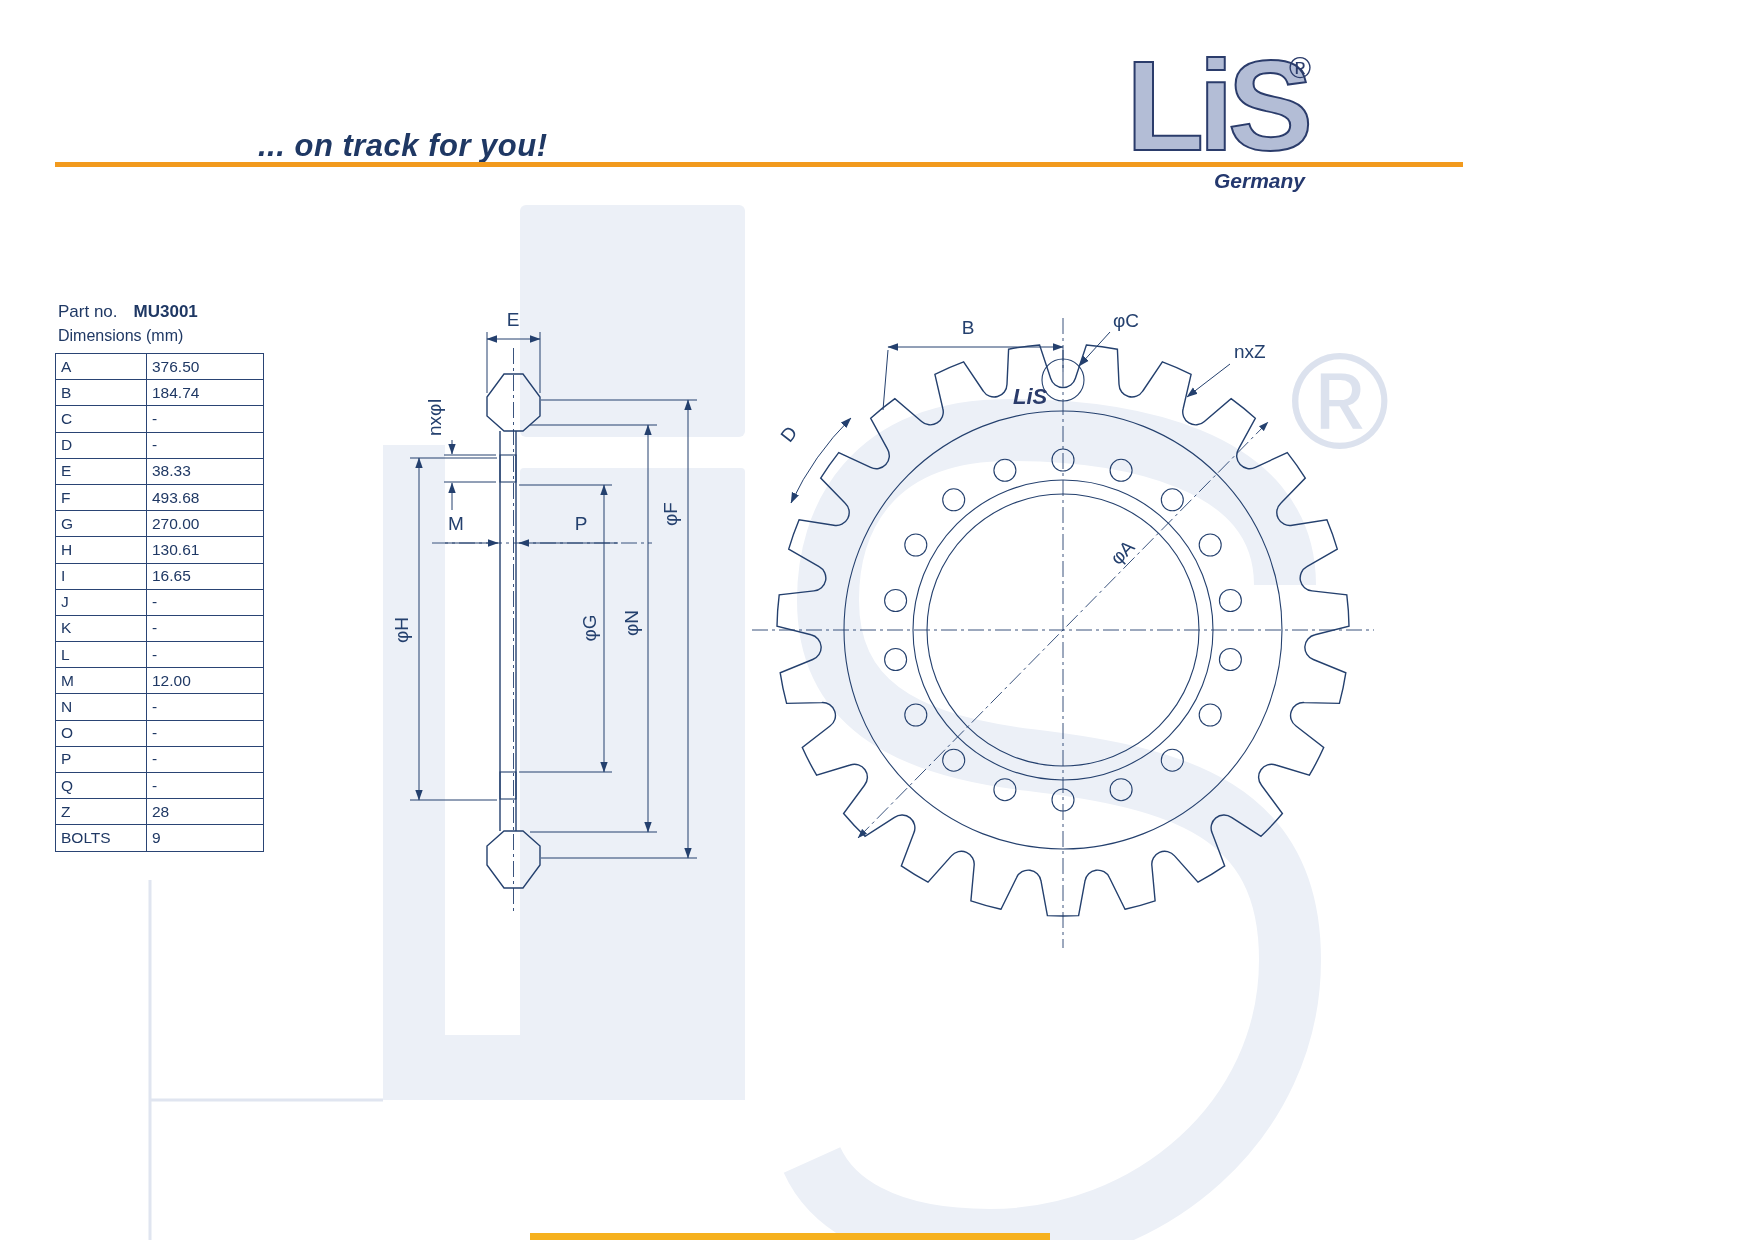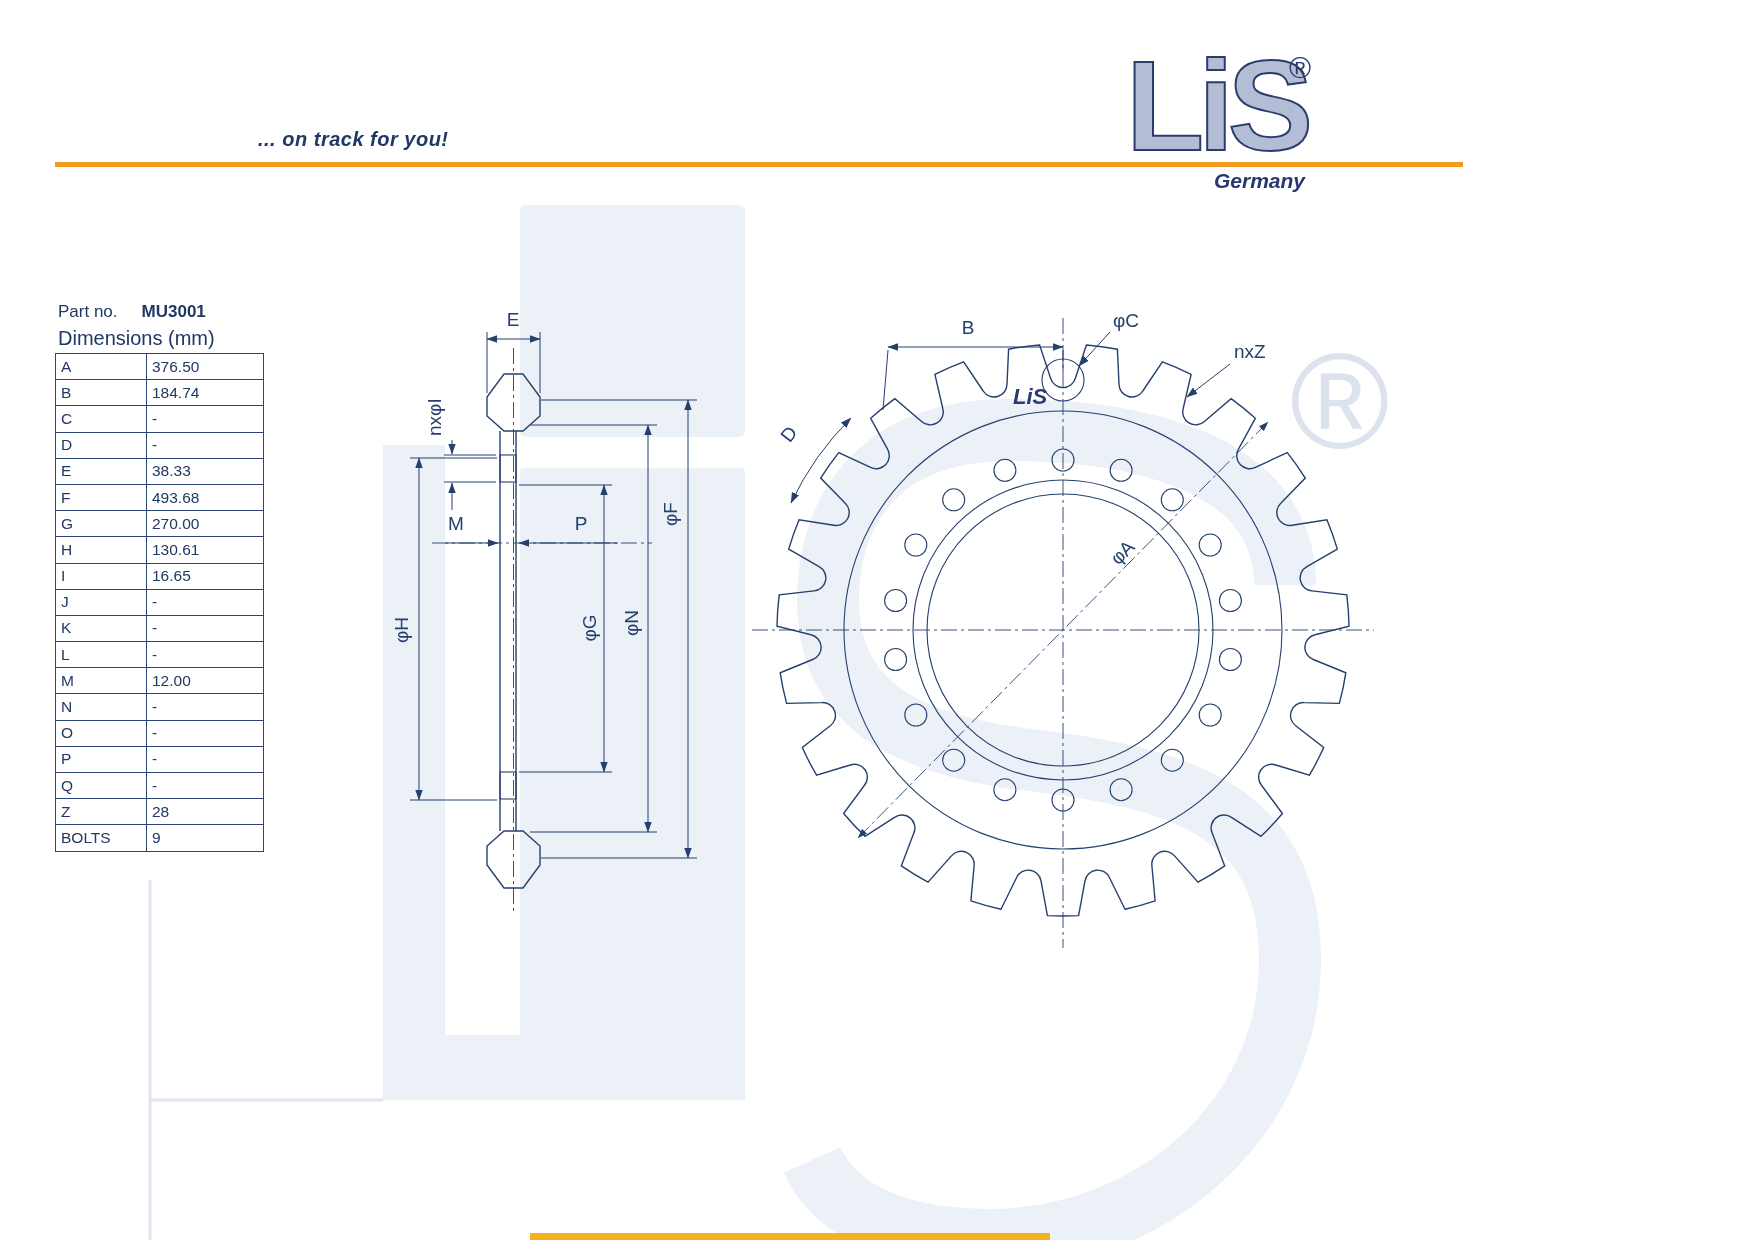--- a/index.html
+++ b/index.html
@@ -2,27 +2,27 @@
 <html><head>
 <meta charset="utf-8">
 <style>
   html,body{margin:0;padding:0;}
   body{
     width:1755px;height:1240px;position:relative;background:#ffffff;
     font-family:"Liberation Sans",sans-serif;overflow:hidden;
   }
   .layer{position:absolute;left:0;top:0;}
   .slogan{
-    position:absolute;left:258px;top:128px;font-size:20px;font-weight:bold;
+    position:absolute;left:258px;top:128px;font-size:31px;font-weight:bold;
     font-style:italic;color:#1f3864;letter-spacing:0.5px;
   }
   .rule{position:absolute;left:55px;top:162px;width:1408px;height:5px;background:#f29a1d;}
   .partinfo{position:absolute;left:58px;top:302px;color:#1f3864;font-size:17px;}
-  .partinfo .pn{font-weight:bold;margin-left:24px;}
-  .partinfo .dimlab{margin-top:5px;font-size:20px;}
+  .partinfo .pn{font-weight:bold;margin-left:16px;}
+  .partinfo .dimlab{margin-top:5px;font-size:16px;}
   table.dims{
     position:absolute;left:55px;top:353px;border-collapse:collapse;
     font-size:15.5px;color:#1f3864;table-layout:fixed;
   }
   table.dims td{border:1.4px solid #2a4474;height:25.2px;padding:0 5px;overflow:hidden;}
   table.dims td.k{width:80px;text-align:left;}
   table.dims td.v{width:106px;text-align:left;}
   svg{font-family:"Liberation Sans",sans-serif;}
   .ln{stroke:#24406e;stroke-width:1.4;fill:none;}
   .thin{stroke-width:1.1;}

